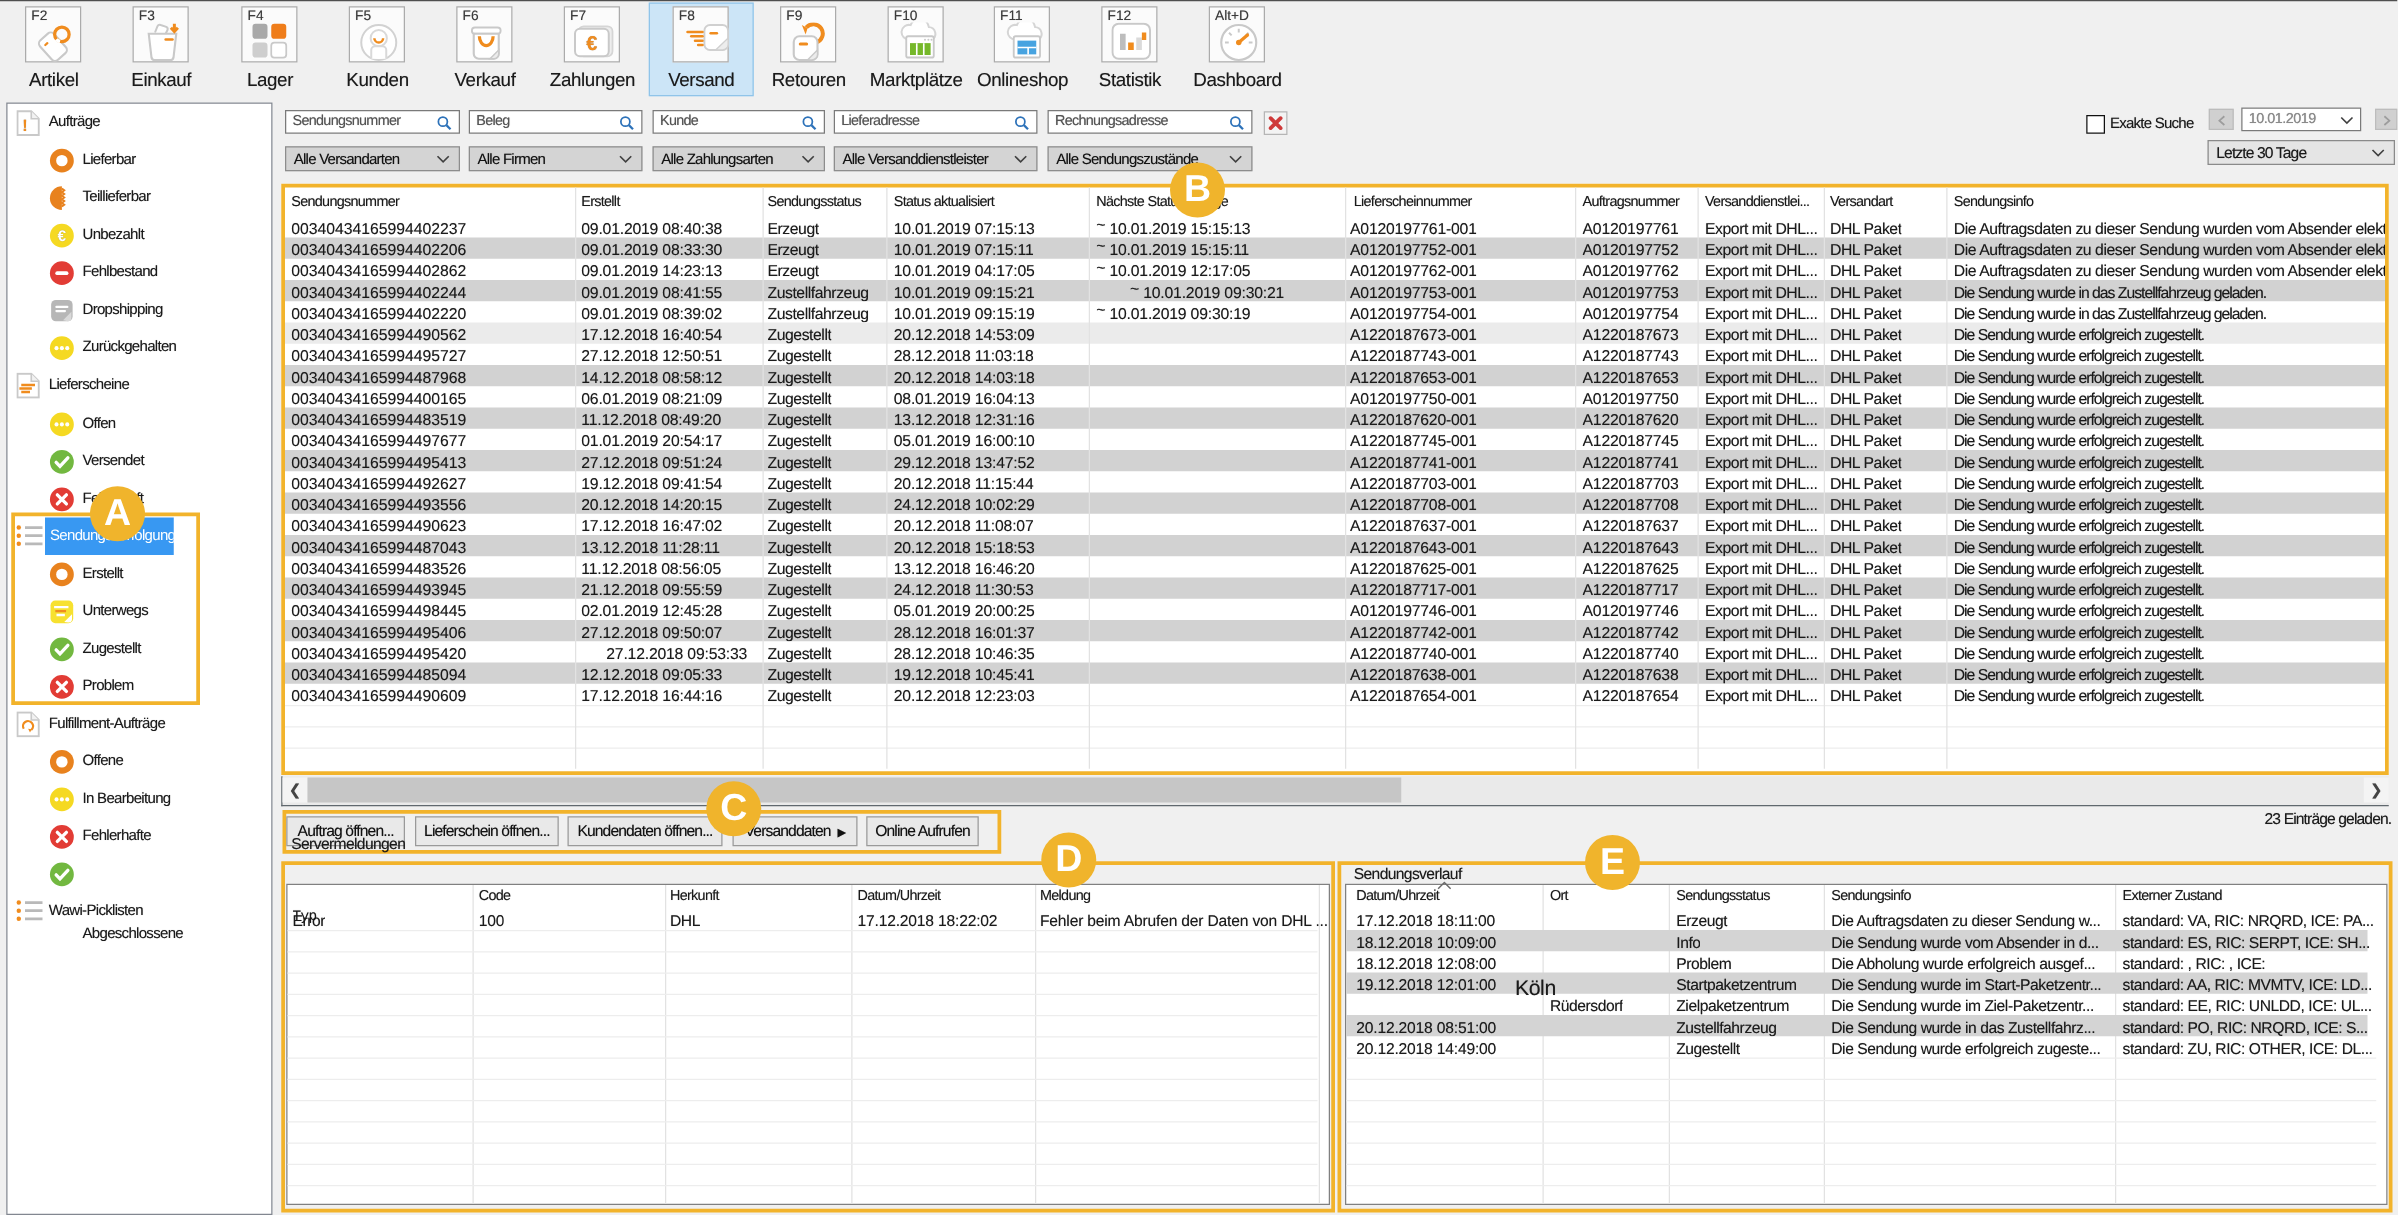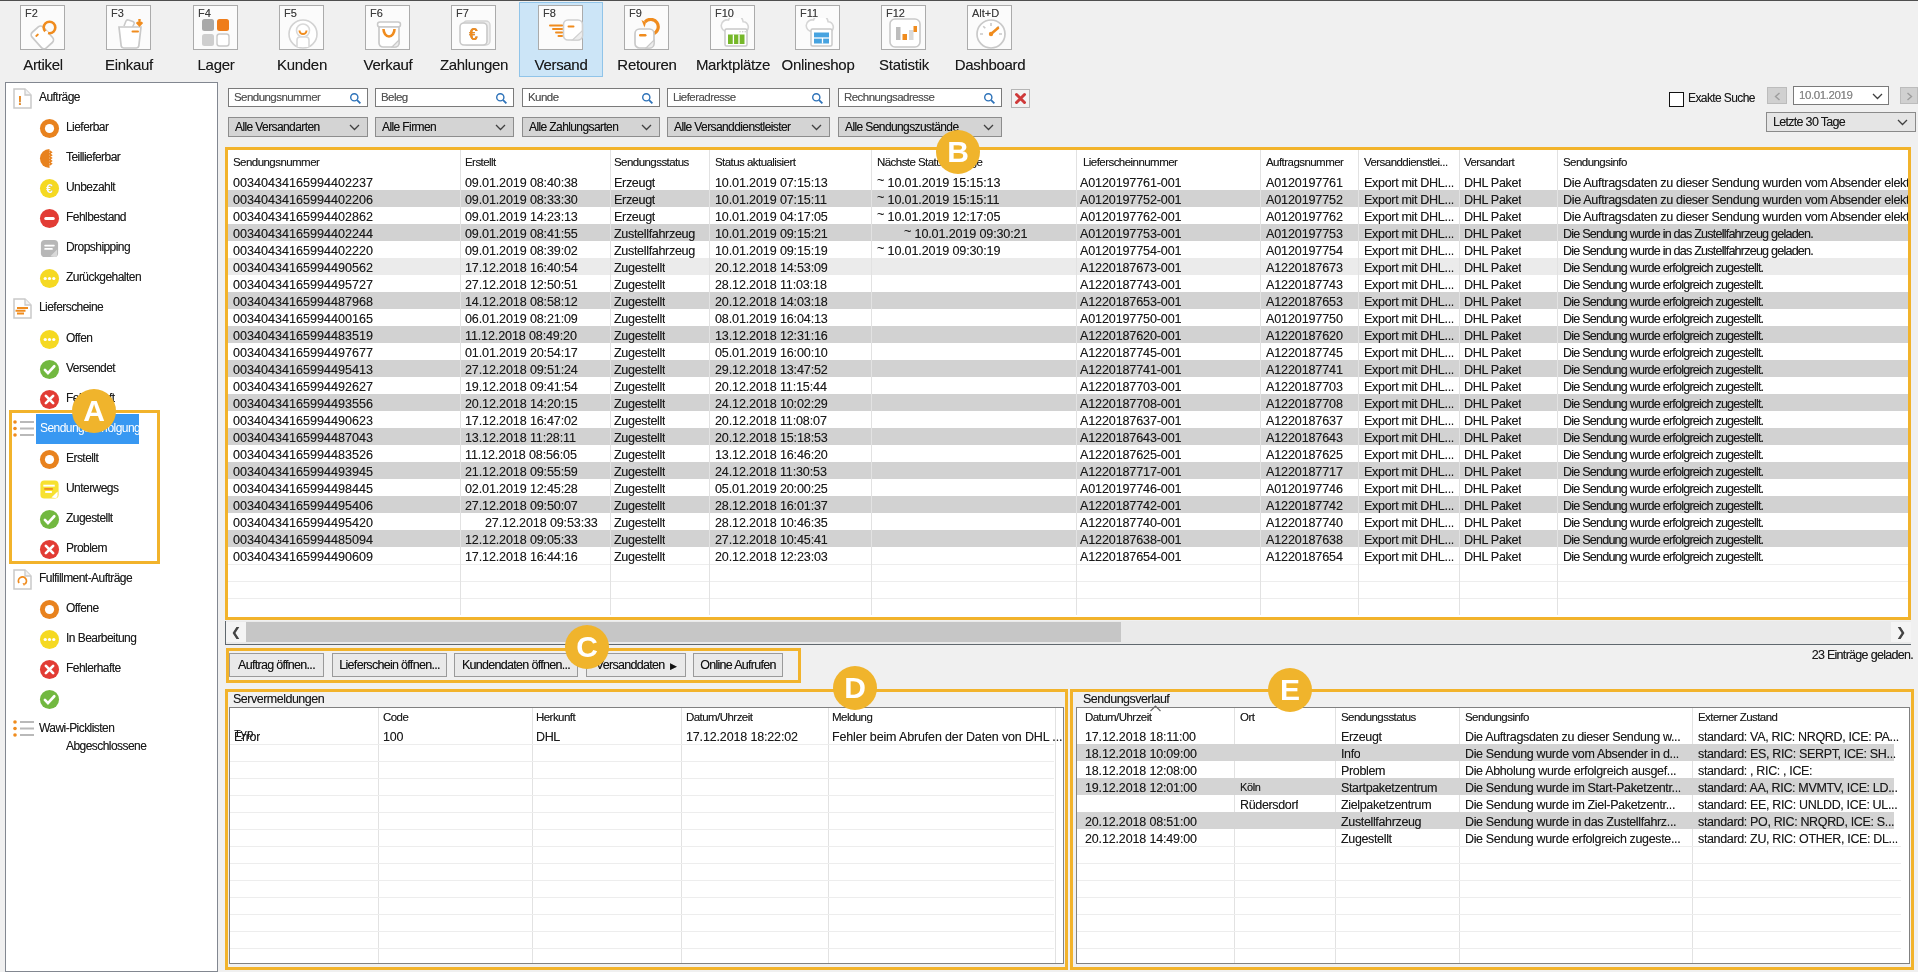--- a/index.html
+++ b/index.html
@@ -582,21 +582,21 @@
 <span class="cell " style="left:715px;top:515.6px;max-width:1193px;">28.12.2018 10:46:35</span>
 <span class="cell " style="left:1080px;top:515.6px;max-width:828px;">A1220187740-001</span>
 <span class="cell " style="left:1266px;top:515.6px;max-width:642px;">A1220187740</span>
 <span class="cell lt" style="left:1364px;top:515.6px;max-width:544px;">Export mit DHL...</span>
 <span class="cell lt" style="left:1464px;top:515.6px;max-width:444px;">DHL Paket</span>
 <span class="cell info" style="left:1563px;top:515.6px;max-width:345px;">Die Sendung wurde erfolgreich zugestellt.</span>
 <div class="abs" style="left:228px;top:529.9px;width:1680px;height:17.00px;background:#d2d2d2;"></div>
 <span class="cell n0" style="left:233px;top:532.6px;max-width:1675px;">00340434165994485094</span>
 <span class="cell " style="left:465px;top:532.6px;max-width:1443px;">12.12.2018 09:05:33</span>
 <span class="cell lt" style="left:614px;top:532.6px;max-width:1294px;">Zugestellt</span>
-<span class="cell " style="left:715px;top:532.6px;max-width:1193px;">27.12.2018 10:45:41</span>
+<span class="cell " style="left:715px;top:532.6px;max-width:1193px;">19.12.2018 10:45:41</span>
 <span class="cell " style="left:1080px;top:532.6px;max-width:828px;">A1220187638-001</span>
 <span class="cell " style="left:1266px;top:532.6px;max-width:642px;">A1220187638</span>
 <span class="cell lt" style="left:1364px;top:532.6px;max-width:544px;">Export mit DHL...</span>
 <span class="cell lt" style="left:1464px;top:532.6px;max-width:444px;">DHL Paket</span>
 <span class="cell info" style="left:1563px;top:532.6px;max-width:345px;">Die Sendung wurde erfolgreich zugestellt.</span>
 <span class="cell n0" style="left:233px;top:549.6px;max-width:1675px;">00340434165994490609</span>
 <span class="cell " style="left:465px;top:549.6px;max-width:1443px;">17.12.2018 16:44:16</span>
 <span class="cell lt" style="left:614px;top:549.6px;max-width:1294px;">Zugestellt</span>
 <span class="cell " style="left:715px;top:549.6px;max-width:1193px;">20.12.2018 12:23:03</span>
 <span class="cell " style="left:1080px;top:549.6px;max-width:828px;">A1220187654-001</span>
@@ -621,21 +621,21 @@
 <div class="abs" style="left:246px;top:622px;width:875px;height:20px;background:#c6c6c6;"></div>
 <div class="abs" style="left:1891px;top:622px;width:20px;height:20px;background:#f4f4f4;text-align:center;font-size:12px;color:#444;line-height:20px;">❯</div>
 <div class="abs" style="left:1763px;top:648px;width:150px;font-size:12.5px;letter-spacing:-0.7px;text-align:right;">23 Einträge geladen.</div>
 <div class="ybox" style="left:226px;top:648px;width:575px;height:35px;"></div>
 <div class="btn" style="left:229px;top:653px;width:95px;line-height:22px;">Auftrag öffnen...</div>
 <div class="btn" style="left:332px;top:653px;width:115px;line-height:22px;">Lieferschein öffnen...</div>
 <div class="btn" style="left:454px;top:653px;width:124px;line-height:22px;">Kundendaten öffnen...</div>
 <div class="btn" style="left:586px;top:653px;width:100px;line-height:22px;">Versanddaten&nbsp;&nbsp;<span style="font-size:9px;">▶</span></div>
 <div class="btn" style="left:693px;top:653px;width:90px;line-height:22px;">Online Aufrufen</div>
 <div class="ybox" style="left:225px;top:689px;width:843px;height:281px;"></div>
-<div class="abs" style="left:233px;top:692px;font-size:12.5px;letter-spacing:-0.5px;">Servermeldungen</div>
+<div class="abs" style="left:233px;top:668px;font-size:12.5px;letter-spacing:-0.5px;">Servermeldungen</div>
 <div class="abs" style="left:229px;top:707px;width:835px;height:257px;background:#fff;border:1px solid #808080;"></div>
 <div class="vline" style="left:378px;top:708px;height:255px;"></div>
 <div class="vline" style="left:532px;top:708px;height:255px;"></div>
 <div class="vline" style="left:681px;top:708px;height:255px;"></div>
 <div class="vline" style="left:828px;top:708px;height:255px;"></div>
 <span class="hdr" style="left:234px;top:727px;font-family:Liberation Mono, monospace;">Typ</span>
 <span class="hdr" style="left:383px;top:711px;">Code</span>
 <span class="hdr" style="left:536px;top:711px;">Herkunft</span>
 <span class="hdr" style="left:686px;top:711px;">Datum/Uhrzeit</span>
 <span class="hdr" style="left:832px;top:711px;">Meldung</span>
@@ -681,21 +681,21 @@
 <span class="cell " style="left:1085px;top:747.0px;max-width:824px;font-size:12.5px;">18.12.2018 10:09:00</span>
 <span class="cell lt" style="left:1341px;top:747.0px;max-width:568px;font-size:12.5px;">Info</span>
 <span class="cell lt" style="left:1465px;top:747.0px;max-width:444px;font-size:12.5px;">Die Sendung wurde vom Absender in d...</span>
 <span class="cell lt" style="left:1698px;top:747.0px;max-width:211px;font-size:12.5px;">standard: ES, RIC: SERPT, ICE: SH...</span>
 <span class="cell " style="left:1085px;top:764.0px;max-width:824px;font-size:12.5px;">18.12.2018 12:08:00</span>
 <span class="cell lt" style="left:1341px;top:764.0px;max-width:568px;font-size:12.5px;">Problem</span>
 <span class="cell lt" style="left:1465px;top:764.0px;max-width:444px;font-size:12.5px;">Die Abholung wurde erfolgreich ausgef...</span>
 <span class="cell lt" style="left:1698px;top:764.0px;max-width:211px;font-size:12.5px;">standard: , RIC: , ICE:</span>
 <div class="abs" style="left:1077px;top:778.3px;width:817px;height:17px;background:#d4d4d4;"></div>
 <span class="cell " style="left:1085px;top:781.0px;max-width:824px;font-size:12.5px;">19.12.2018 12:01:00</span>
-<span class="cell lt" style="left:1240px;top:781.0px;max-width:669px;font-size:11px;">Köln</span>
+<span class="cell lt" style="left:1212px;top:781.0px;max-width:669px;font-size:17px;">Köln</span>
 <span class="cell lt" style="left:1341px;top:781.0px;max-width:568px;font-size:12.5px;">Startpaketzentrum</span>
 <span class="cell lt" style="left:1465px;top:781.0px;max-width:444px;font-size:12.5px;">Die Sendung wurde im Start-Paketzentr...</span>
 <span class="cell lt" style="left:1698px;top:781.0px;max-width:211px;font-size:12.5px;">standard: AA, RIC: MVMTV, ICE: LD...</span>
 <span class="cell " style="left:1085px;top:798.0px;max-width:824px;font-size:12.5px;margin-top:15px;">19.12.2018 23:57:00</span>
 <span class="cell lt" style="left:1240px;top:798.0px;max-width:669px;font-size:12.5px;">Rüdersdorf</span>
 <span class="cell lt" style="left:1341px;top:798.0px;max-width:568px;font-size:12.5px;">Zielpaketzentrum</span>
 <span class="cell lt" style="left:1465px;top:798.0px;max-width:444px;font-size:12.5px;">Die Sendung wurde im Ziel-Paketzentr...</span>
 <span class="cell lt" style="left:1698px;top:798.0px;max-width:211px;font-size:12.5px;">standard: EE, RIC: UNLDD, ICE: UL...</span>
 <div class="abs" style="left:1077px;top:812.3px;width:817px;height:17px;background:#d4d4d4;"></div>
 <span class="cell " style="left:1085px;top:815.0px;max-width:824px;font-size:12.5px;">20.12.2018 08:51:00</span>

